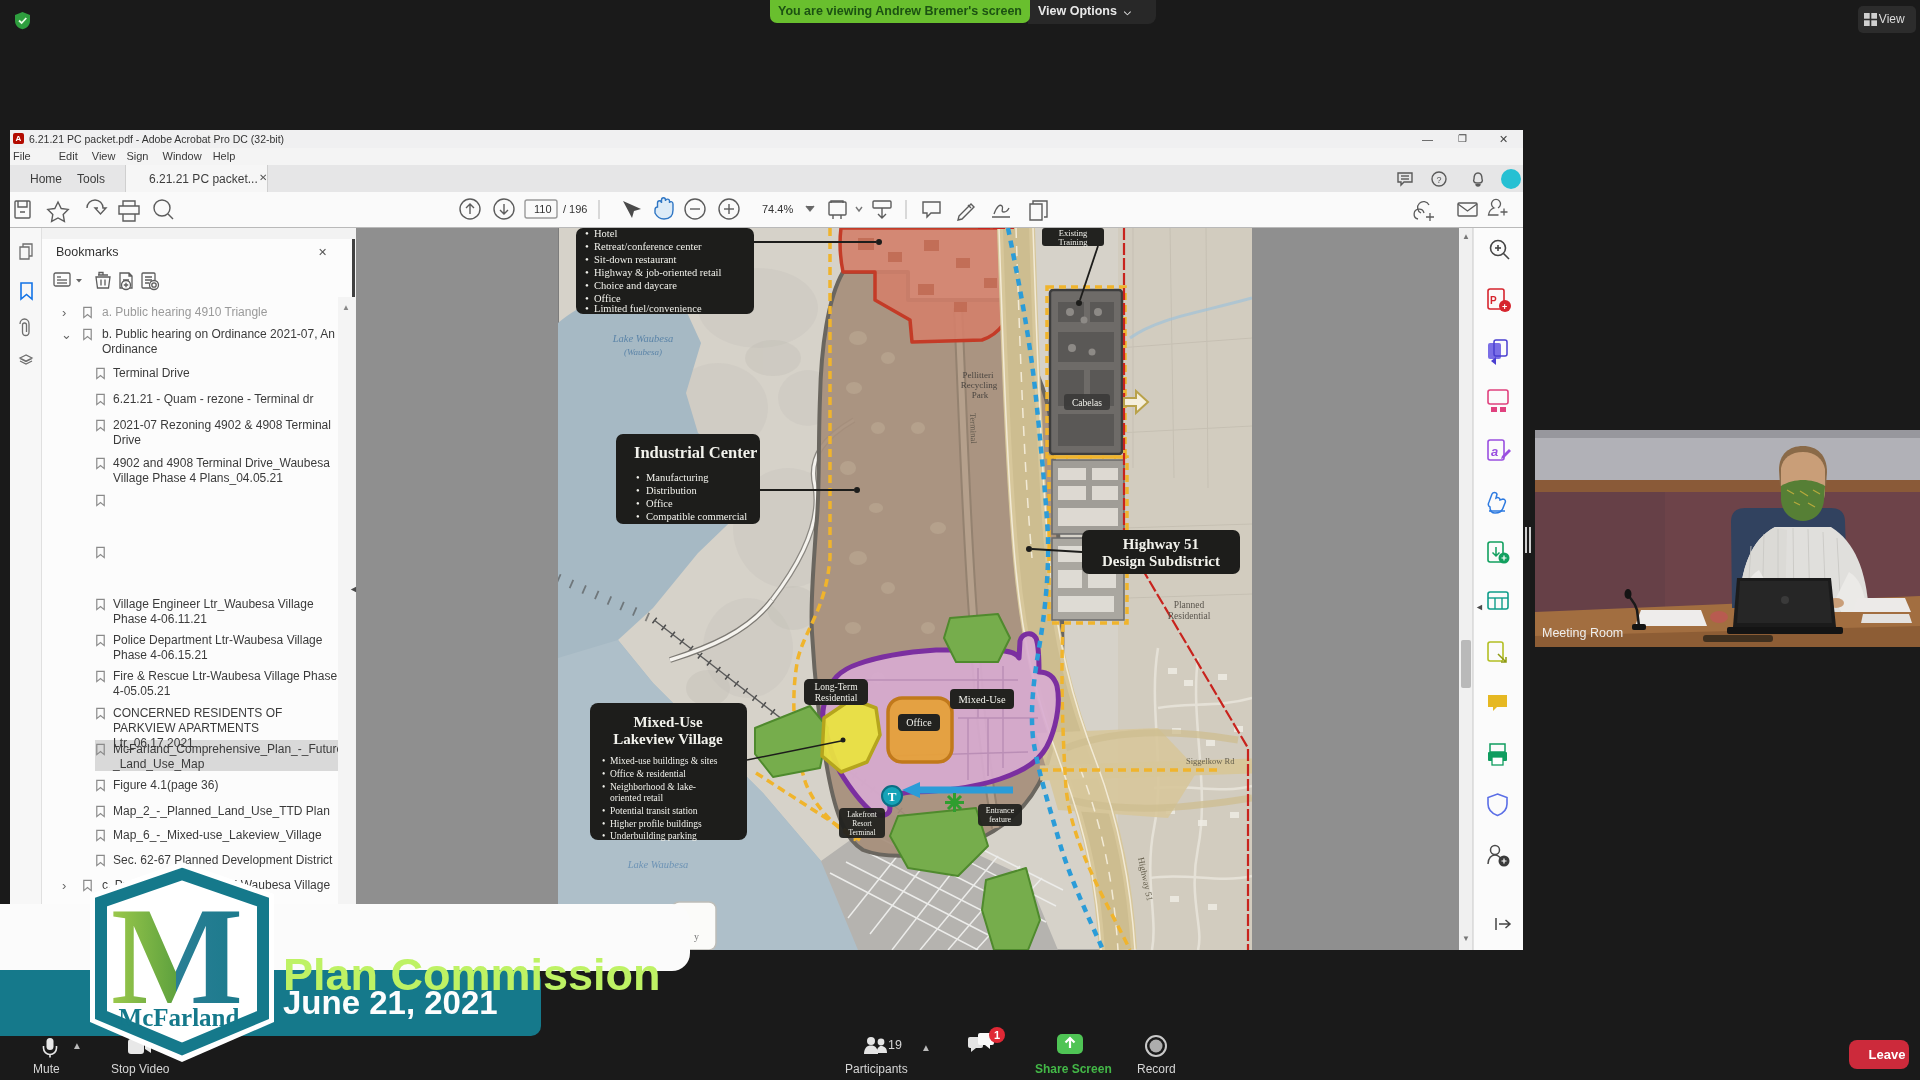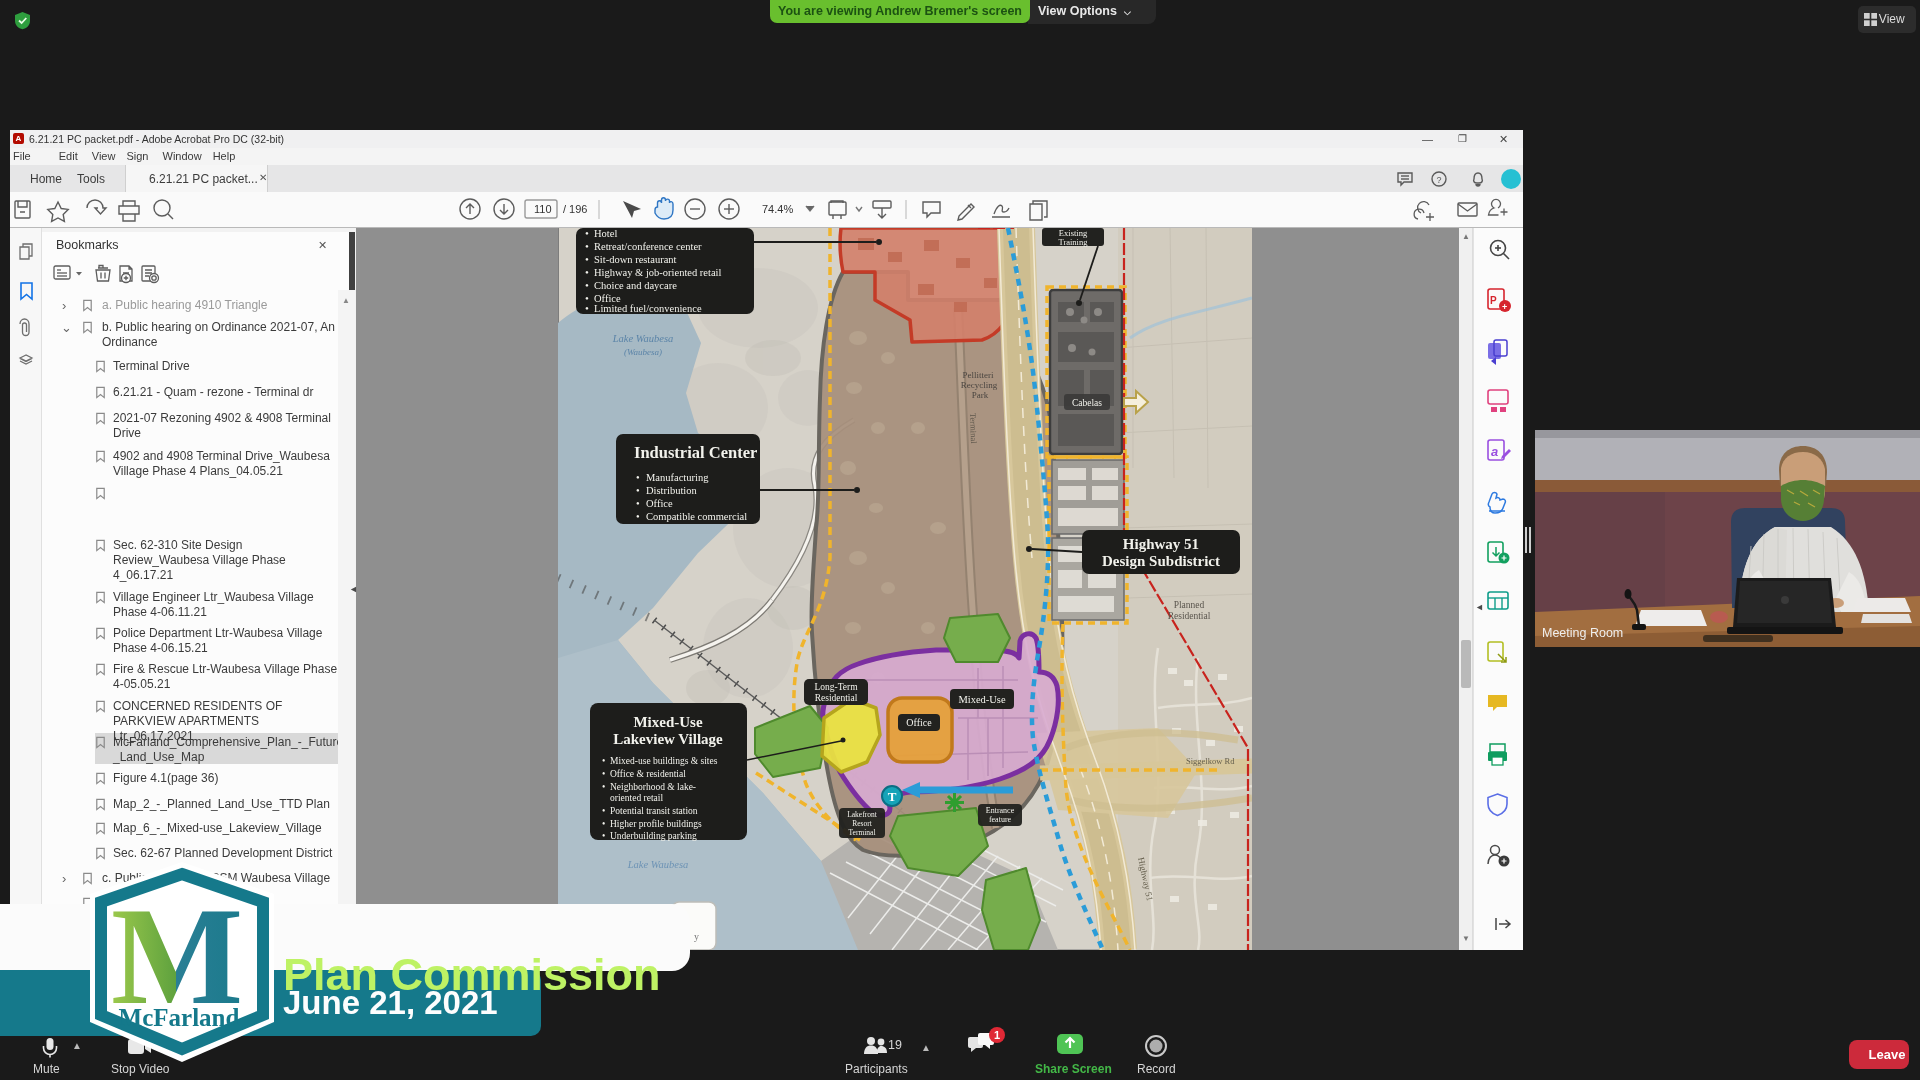--- a/index.html
+++ b/index.html
@@ -15,21 +15,21 @@
 #viewbtn{position:absolute;left:1858px;top:6px;width:58px;height:27px;background:#2c2c2c;border-radius:5px;
 color:#dcdcdc;font-size:12px;line-height:27px;text-align:right;padding-right:8px;}
 
 #win{position:absolute;left:10px;top:130px;width:1513px;height:820px;background:#f2f2f2;}
 #titlebar{position:absolute;left:0;top:0;width:100%;height:18px;background:#f0f0f1;color:#333;font-size:11px;line-height:18px;}
 #menubar{position:absolute;left:0;top:18px;width:100%;height:17px;background:#f4f4f4;color:#3a3a3a;font-size:11px;line-height:17px;}
 #tabrow{position:absolute;left:0;top:35px;width:100%;height:27px;background:#e6e6e7;}
 #toolbar{position:absolute;left:0;top:62px;width:100%;height:36px;background:#fafafa;border-bottom:1px solid #b9b9b9;}
 #winbody{position:absolute;left:0;top:98px;width:100%;height:722px;}
 #leftstrip{position:absolute;left:0;top:0;width:32px;height:100%;background:#f7f7f7;border-right:1px solid #e0e0e0;}
-#bmpanel{position:absolute;left:32px;top:4px;width:313px;height:100%;background:#fcfcfc;border-right:6px solid #404040;}
+#bmpanel{position:absolute;left:32px;top:11px;width:313px;height:100%;background:#fcfcfc;border-right:3px solid #404040;}
 #docarea{position:absolute;left:346px;top:0;width:1103px;height:100%;background:#8f8f8f;overflow:hidden;}
 #vscroll{position:absolute;left:1449px;top:0;width:14px;height:100%;background:#f0f0f0;border-right:1px solid #dcdcdc;}
 #toolspanel{position:absolute;left:1463px;top:0;width:50px;height:100%;background:#fbfbfb;border-left:1px solid #e2e2e2;}
 .tabtxt{color:#3c3c3c;font-size:12px;}
 
 .bmrow{position:absolute;color:#3b3b3b;font-size:12px;line-height:15px;}
 .bmico{position:absolute;width:11px;height:13px;}
 .arr{position:absolute;color:#666;font-size:13px;line-height:15px;}
 
 #vid{position:absolute;left:1535px;top:430px;width:385px;height:217px;background:#000;}
@@ -201,21 +201,20 @@
 <svg class="bmico" style="left:53px;top:160px;" viewBox="0 0 11 14">
               <path d="M1.5 1.5 h8 v11 l-4 -3.2 -4 3.2 z" fill="none" stroke="#8a8a8a" stroke-width="1.3"></path>
             </svg>
             <div class="bmrow" style="left:71px;top:159px;width:228px;">4902 and 4908 Terminal Drive_Waubesa Village Phase 4 Plans_04.05.21</div>
 <svg class="bmico" style="left:53px;top:197px;" viewBox="0 0 11 14">
               <path d="M1.5 1.5 h8 v11 l-4 -3.2 -4 3.2 z" fill="none" stroke="#8a8a8a" stroke-width="1.3"></path>
             </svg>
 <svg class="bmico" style="left:53px;top:249px;" viewBox="0 0 11 14">
               <path d="M1.5 1.5 h8 v11 l-4 -3.2 -4 3.2 z" fill="none" stroke="#8a8a8a" stroke-width="1.3"></path>
             </svg>
-            <div class="bmrow" style="left:71px;top:248px;width:210px;">Sec. 62-310 Site Design Review_Waubesa Village Phase 4_06.17.21</div>
 <svg class="bmico" style="left:53px;top:301px;" viewBox="0 0 11 14">
               <path d="M1.5 1.5 h8 v11 l-4 -3.2 -4 3.2 z" fill="none" stroke="#8a8a8a" stroke-width="1.3"></path>
             </svg>
             <div class="bmrow" style="left:71px;top:300px;width:228px;">Village Engineer Ltr_Waubesa Village Phase 4-06.11.21</div>
 <svg class="bmico" style="left:53px;top:337px;" viewBox="0 0 11 14">
               <path d="M1.5 1.5 h8 v11 l-4 -3.2 -4 3.2 z" fill="none" stroke="#8a8a8a" stroke-width="1.3"></path>
             </svg>
             <div class="bmrow" style="left:71px;top:336px;width:228px;">Police Department Ltr-Waubesa Village Phase 4-06.15.21</div>
 <svg class="bmico" style="left:53px;top:373px;" viewBox="0 0 11 14">
               <path d="M1.5 1.5 h8 v11 l-4 -3.2 -4 3.2 z" fill="none" stroke="#8a8a8a" stroke-width="1.3"></path>

